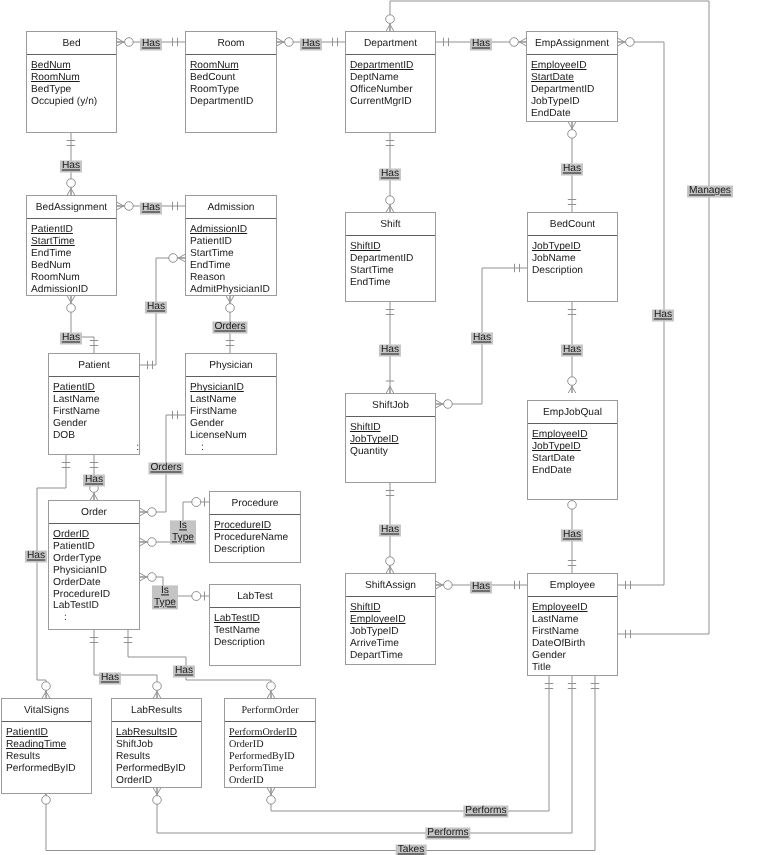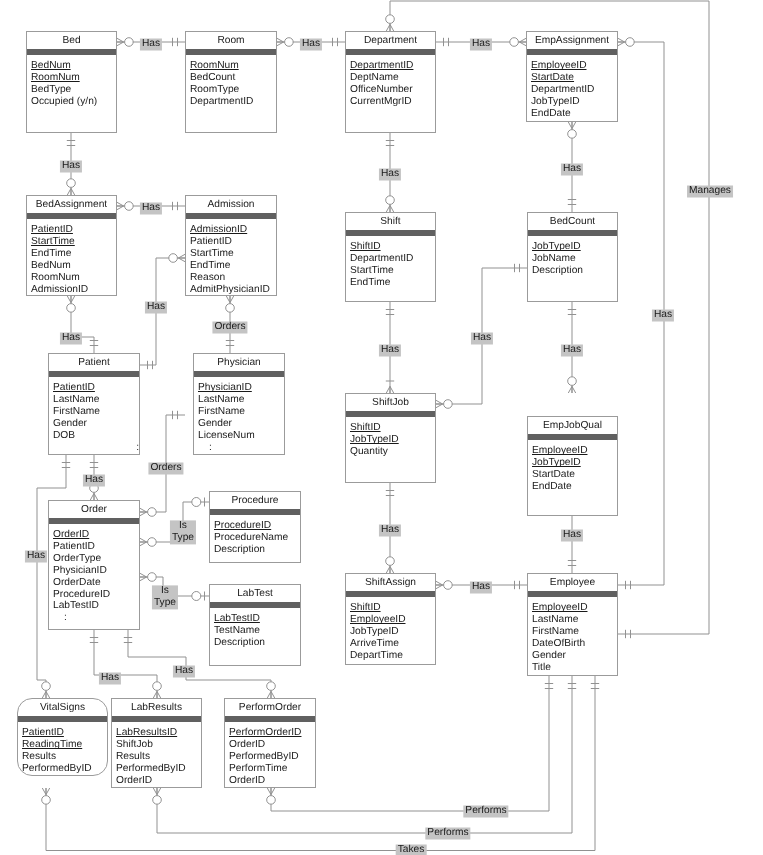--- a/index.html
+++ b/index.html
@@ -6,33 +6,33 @@
   html,body{margin:0;padding:0;background:#fff;}
   body{width:763px;height:855px;overflow:hidden;
        font-family:"Liberation Sans",sans-serif;
        -webkit-font-smoothing:antialiased;text-rendering:geometricPrecision;}
   #stage{position:relative;width:763px;height:855px;background:#fff;overflow:hidden;
          filter:grayscale(1);}
   svg#edges{position:absolute;left:0;top:0;width:763px;height:855px;}
   svg#edges path{fill:none;stroke:#919191;stroke-width:1;}
   svg#edges circle{fill:#fff;stroke:#919191;stroke-width:1;shape-rendering:geometricPrecision;}
   .ent{position:absolute;box-sizing:border-box;border:1px solid #9b9b9b;background:#fff;}
-  .ent-hdr{box-sizing:border-box;height:23px;border-bottom:6px solid #0f766e;
+  .ent-hdr{box-sizing:border-box;height:23px;border-bottom:1px solid #0f766e;
            display:flex;align-items:center;justify-content:center;}
   .ent-name{font-size:10.2px;color:#1a1a1a;}
   .ent-attrs{padding:5px 0 0 4px;}
   .attr{font-size:10.2px;line-height:11.9px;color:#1a1a1a;white-space:nowrap;
         display:block;width:max-content;}
   .attr.pk{text-decoration:underline;text-underline-offset:1px;text-decoration-thickness:1px;
            text-decoration-skip-ink:none;}
   .more{font-size:10.2px;line-height:11.9px;color:#1a1a1a;padding-left:11px;
         letter-spacing:0;}
   .rel-label{position:absolute;font-size:10.2px;color:#1a1a1a;background:#7dd3fc;
              white-space:nowrap;text-align:center;line-height:12.2px;
-             transform:translate(-50%,calc(-50% + 2.6px));padding:0 2px;}
+             transform:translate(-50%,calc(-50% + 2.6px));padding:0 2px;text-decoration:underline;}
 </style>
 </head>
 <body>
 
 <div id="stage">
 <svg id="edges" width="763" height="855" viewBox="0 0 763 855">
 <path d="M117.0 42.0 L185.0 42.0"></path>
 <path d="M117.0 38.3 L123.6 42.0"></path>
 <path d="M117.0 42.0 L123.6 42.0"></path>
 <path d="M117.0 45.7 L123.6 42.0"></path>
@@ -327,21 +327,21 @@
  </div>
  <div class="ent-attrs">
   <span class="attr pk">PatientID</span>
   <span class="attr">LastName</span>
   <span class="attr">FirstName</span>
   <span class="attr">Gender</span>
   <span class="attr">DOB</span>
   <div class="more">:</div>
  </div>
 </div>
-<div class="ent" style="left:185px;top:353px;width:92px;height:102px;margin-left:8px;">
+<div class="ent" style="left:185px;top:353px;width:92px;height:102px;">
  <div class="ent-hdr">
   <span class="ent-name">Physician</span>
  </div>
  <div class="ent-attrs">
   <span class="attr pk">PhysicianID</span>
   <span class="attr">LastName</span>
   <span class="attr">FirstName</span>
   <span class="attr">Gender</span>
   <span class="attr">LicenseNum</span>
   <div class="more">:</div>
@@ -350,21 +350,21 @@
 <div class="ent" style="left:345px;top:393px;width:91px;height:90px;">
  <div class="ent-hdr">
   <span class="ent-name">ShiftJob</span>
  </div>
  <div class="ent-attrs">
   <span class="attr pk">ShiftID</span>
   <span class="attr pk">JobTypeID</span>
   <span class="attr">Quantity</span>
  </div>
 </div>
-<div class="ent" style="left:527px;top:416px;width:91px;height:100px;">
+<div class="ent" style="left:527px;top:400px;width:91px;height:100px;">
  <div class="ent-hdr">
   <span class="ent-name">EmpJobQual</span>
  </div>
  <div class="ent-attrs">
   <span class="attr pk">EmployeeID</span>
   <span class="attr pk">JobTypeID</span>
   <span class="attr">StartDate</span>
   <span class="attr">EndDate</span>
  </div>
 </div>
@@ -421,21 +421,21 @@
  </div>
  <div class="ent-attrs">
   <span class="attr pk">EmployeeID</span>
   <span class="attr">LastName</span>
   <span class="attr">FirstName</span>
   <span class="attr">DateOfBirth</span>
   <span class="attr">Gender</span>
   <span class="attr">Title</span>
  </div>
 </div>
-<div class="ent" style="left:17px;top:698px;width:91px;height:78px;border-radius:15px;">
+<div class="ent" style="left:1px;top:698px;width:91px;height:96px;">
  <div class="ent-hdr">
   <span class="ent-name">VitalSigns</span>
  </div>
  <div class="ent-attrs">
   <span class="attr pk">PatientID</span>
   <span class="attr pk">ReadingTime</span>
   <span class="attr">Results</span>
   <span class="attr">PerformedByID</span>
  </div>
 </div>
@@ -444,21 +444,21 @@
   <span class="ent-name">LabResults</span>
  </div>
  <div class="ent-attrs">
   <span class="attr pk">LabResultsID</span>
   <span class="attr">ShiftJob</span>
   <span class="attr">Results</span>
   <span class="attr">PerformedByID</span>
   <span class="attr">OrderID</span>
  </div>
 </div>
-<div class="ent" style="left:224px;top:698px;width:92px;height:90px;">
+<div class="ent" style="left:224px;top:698px;width:92px;height:90px;font-family:Liberation Serif, serif;">
  <div class="ent-hdr">
   <span class="ent-name">PerformOrder</span>
  </div>
  <div class="ent-attrs">
   <span class="attr pk">PerformOrderID</span>
   <span class="attr">OrderID</span>
   <span class="attr">PerformedByID</span>
   <span class="attr">PerformTime</span>
   <span class="attr">OrderID</span>
  </div>

